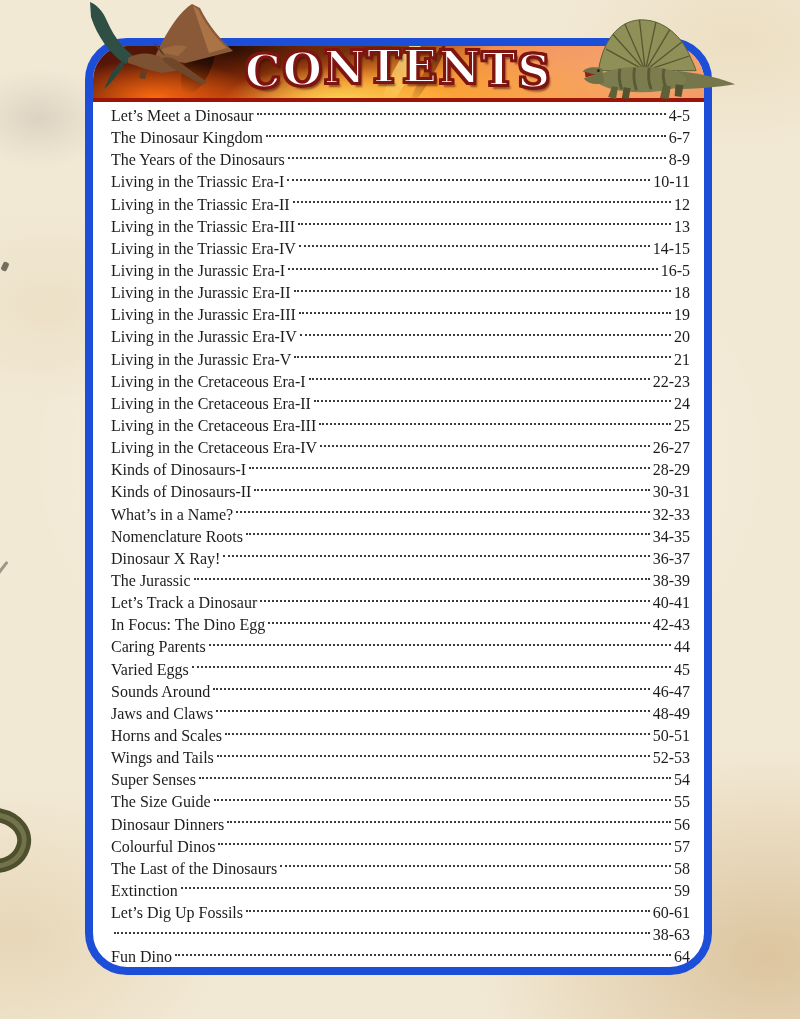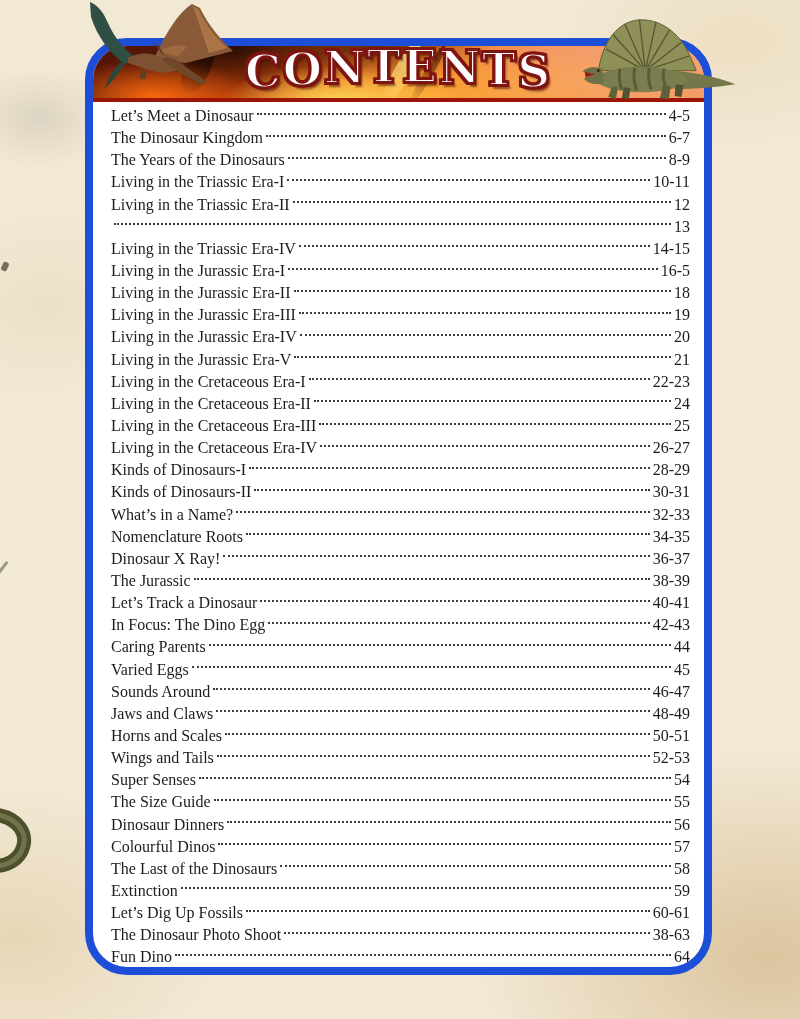--- a/index.html
+++ b/index.html
@@ -133,20 +133,21 @@
     <span class="toc-title">Living in the Triassic Era-I</span>
     <span class="toc-dots"></span>
     <span class="toc-page">10-11</span>
   </div>
       <div class="toc-row">
     <span class="toc-title">Living in the Triassic Era-II</span>
     <span class="toc-dots"></span>
     <span class="toc-page">12</span>
   </div>
       <div class="toc-row">
+    <span class="toc-title">Living in the Triassic Era-III</span>
     <span class="toc-dots"></span>
     <span class="toc-page">13</span>
   </div>
       <div class="toc-row">
     <span class="toc-title">Living in the Triassic Era-IV</span>
     <span class="toc-dots"></span>
     <span class="toc-page">14-15</span>
   </div>
       <div class="toc-row">
     <span class="toc-title">Living in the Jurassic Era-I</span>
@@ -292,21 +293,20 @@
     <span class="toc-title">Extinction</span>
     <span class="toc-dots"></span>
     <span class="toc-page">59</span>
   </div>
       <div class="toc-row">
     <span class="toc-title">Let’s Dig Up Fossils</span>
     <span class="toc-dots"></span>
     <span class="toc-page">60-61</span>
   </div>
       <div class="toc-row">
-    <span class="toc-title">The Dinosaur Photo Shoot</span>
     <span class="toc-dots"></span>
     <span class="toc-page">38-63</span>
   </div>
       <div class="toc-row">
     <span class="toc-title">Fun Dino</span>
     <span class="toc-dots"></span>
     <span class="toc-page">64</span>
   </div>
     </div>
 </div>

